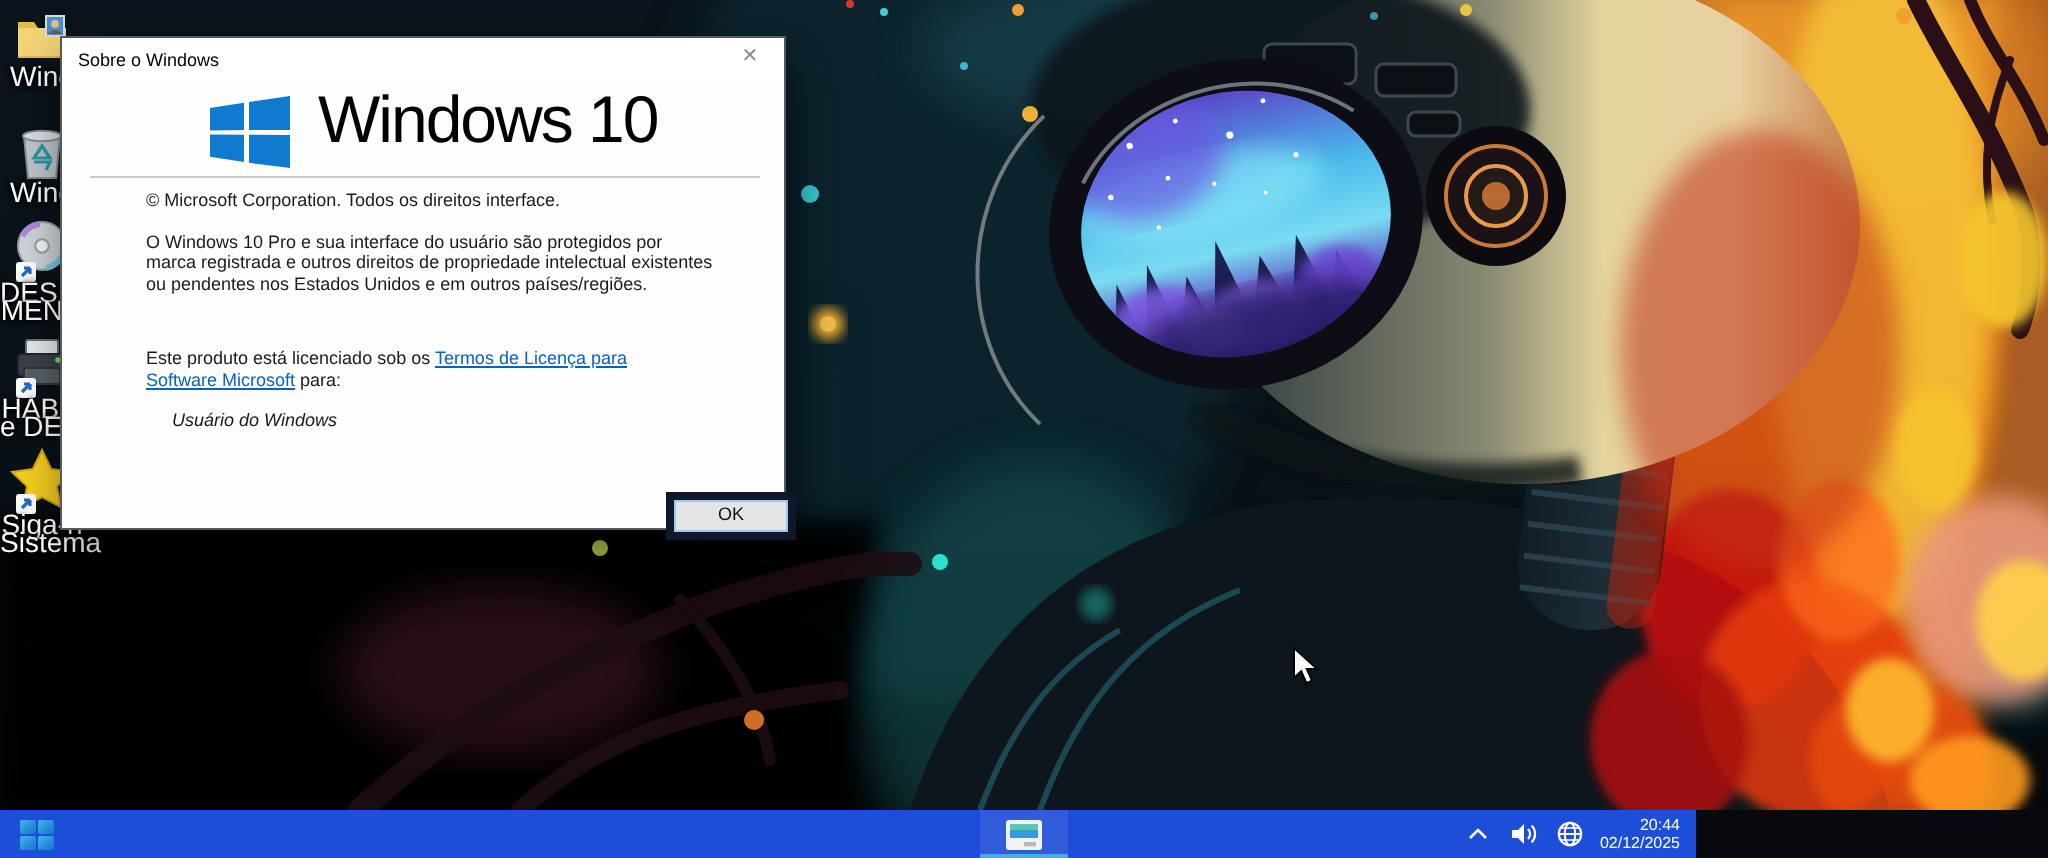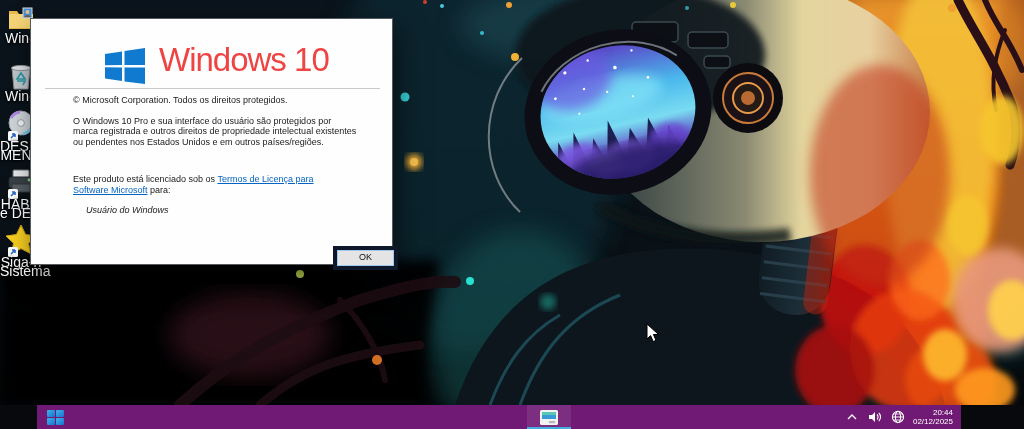--- a/index.html
+++ b/index.html
@@ -21,35 +21,35 @@
   .dialog{left:30px;top:18px;width:361px;height:245px;background:#fefefe;
     border:1px solid #565a5e;box-shadow:4px 10px 26px rgba(0,0,0,.55);
     font-size:9px;color:#1a1a1a;}
   .titlebar{position:absolute;left:0;top:0;right:0;height:20px;background:#fff;}
   .title-text{position:absolute;left:8px;top:6px;font-size:9px;color:#000;}
   .close-btn{position:absolute;right:2px;top:0;width:30px;height:20px;
     text-align:center;line-height:20px;color:#8a8a8a;font-size:10px;cursor:default;}
   .logo-row{position:absolute;left:74px;top:26px;height:40px;}
   .logo-flag{position:absolute;left:0;top:3px;}
   .wordmark{position:absolute;left:54px;top:-4px;font-size:33px;letter-spacing:-1px;
-    color:#ef4444;white-space:nowrap;}
+    color:#000000;white-space:nowrap;}
   .divider{position:absolute;left:14px;right:12px;top:69px;height:1px;background:#c9c9c9;}
   .body-text{position:absolute;left:42px;top:76px;width:292px;line-height:10.5px;}
   .para{margin:0 0 10px 0;}
   .tm-para{width:284px;}
   .lic-para{margin-top:27px;width:272px;}
   .license-link{color:#0563c1;text-decoration:underline;cursor:pointer;}
   .licensee{margin:3px 0 0 13px;font-style:italic;}
   .ok-btn{position:absolute;left:302px;top:227px;width:57px;height:16px;
     background:#e4e4e4;border:4px solid #0f172a;box-shadow:inset 0 0 0 1px #9ec9ec;
     font-size:9px;color:#111;text-align:center;line-height:14px;cursor:default;}
 
   
-  .taskbar{left:0;top:405px;width:924px;height:24px;background:#701a75;
-    display:flex;align-items:center;margin-left:37px;}
+  .taskbar{left:0;top:405px;width:848px;height:24px;background:#1d4ed8;
+    display:flex;align-items:center;}
   .start-btn{position:absolute;left:6px;top:3px;width:24px;height:18px;
     display:flex;align-items:center;justify-content:center;cursor:pointer;}
   .app-btn{position:absolute;left:490px;top:0;width:44px;height:24px;
     background:rgba(255,255,255,.09);display:flex;align-items:center;
     justify-content:center;cursor:pointer;}
   .app-underline{position:absolute;left:0;bottom:0;width:100%;height:2px;background:#46aede;}
   .tray{position:absolute;right:4px;top:0;height:24px;display:flex;
     align-items:center;gap:7px;color:#fff;}
   .tray-ic{width:16px;height:16px;display:flex;align-items:center;
     justify-content:center;cursor:pointer;}
@@ -292,35 +292,41 @@
     <svg width="32" height="34" viewBox="0 0 32 34">
       <path d="M16,1 L20.6,10.5 L31,12 L23.5,19.2 L25.4,29.5 L16,24.6 L6.6,29.5 L8.5,19.2 L1,12 L11.4,10.5 Z" fill="#f8d020" stroke="#d4a818"></path>
       <rect x="3" y="23" width="10" height="10" rx="1.5" fill="#fff"></rect>
       <path d="M6,30 L10,26 M10,26 h-3 M10,26 v3" stroke="#2868c8" stroke-width="1.6" fill="none"></path>
     </svg>
     <span class="icon-label">Siga-n</span>
     <span class="icon-label">Sistema</span>
   </div>
 
   <div class="abs dialog">
+    <div class="titlebar">
+      <span class="title-text">Sobre o Windows</span>
+      <span class="close-btn">
+        <span>✕</span>
+      </span>
+    </div>
 
     <div class="logo-row">
       <svg class="logo-flag" width="40" height="36" viewBox="0 0 40 36">
         <polygon points="0,6 17,3.4 17,17 0,17.2" fill="#0f7ad0"></polygon>
         <polygon points="19.5,3 40,0 40,17 19.5,17" fill="#0f7ad0"></polygon>
         <polygon points="0,19.3 17,19.4 17,33 0,30.4" fill="#0f7ad0"></polygon>
         <polygon points="19.5,19.4 40,19.5 40,36 19.5,33.4" fill="#0f7ad0"></polygon>
       </svg>
       <span class="wordmark">Windows 10</span>
     </div>
 
     <div class="divider"></div>
 
     <div class="body-text">
-      <p class="para">© Microsoft Corporation. Todos os direitos protegidos.</p>
+      <p class="para">© Microsoft Corporation. Todos os direitos interface.</p>
       <p class="para tm-para">O Windows 10 Pro e sua interface do usuário são protegidos por marca registrada e outros direitos de propriedade intelectual existentes ou pendentes nos Estados Unidos e em outros países/regiões.</p>
       <p class="para lic-para"><span>Este produto está licenciado sob os </span><span class="license-link">Termos de Licença para Software Microsoft</span><span> para:</span></p>
       <div class="licensee">Usuário do Windows</div>
     </div>
 
     <div class="ok-btn">OK</div>
   </div>
 
   <div class="abs taskbar">
     <div class="start-btn">

